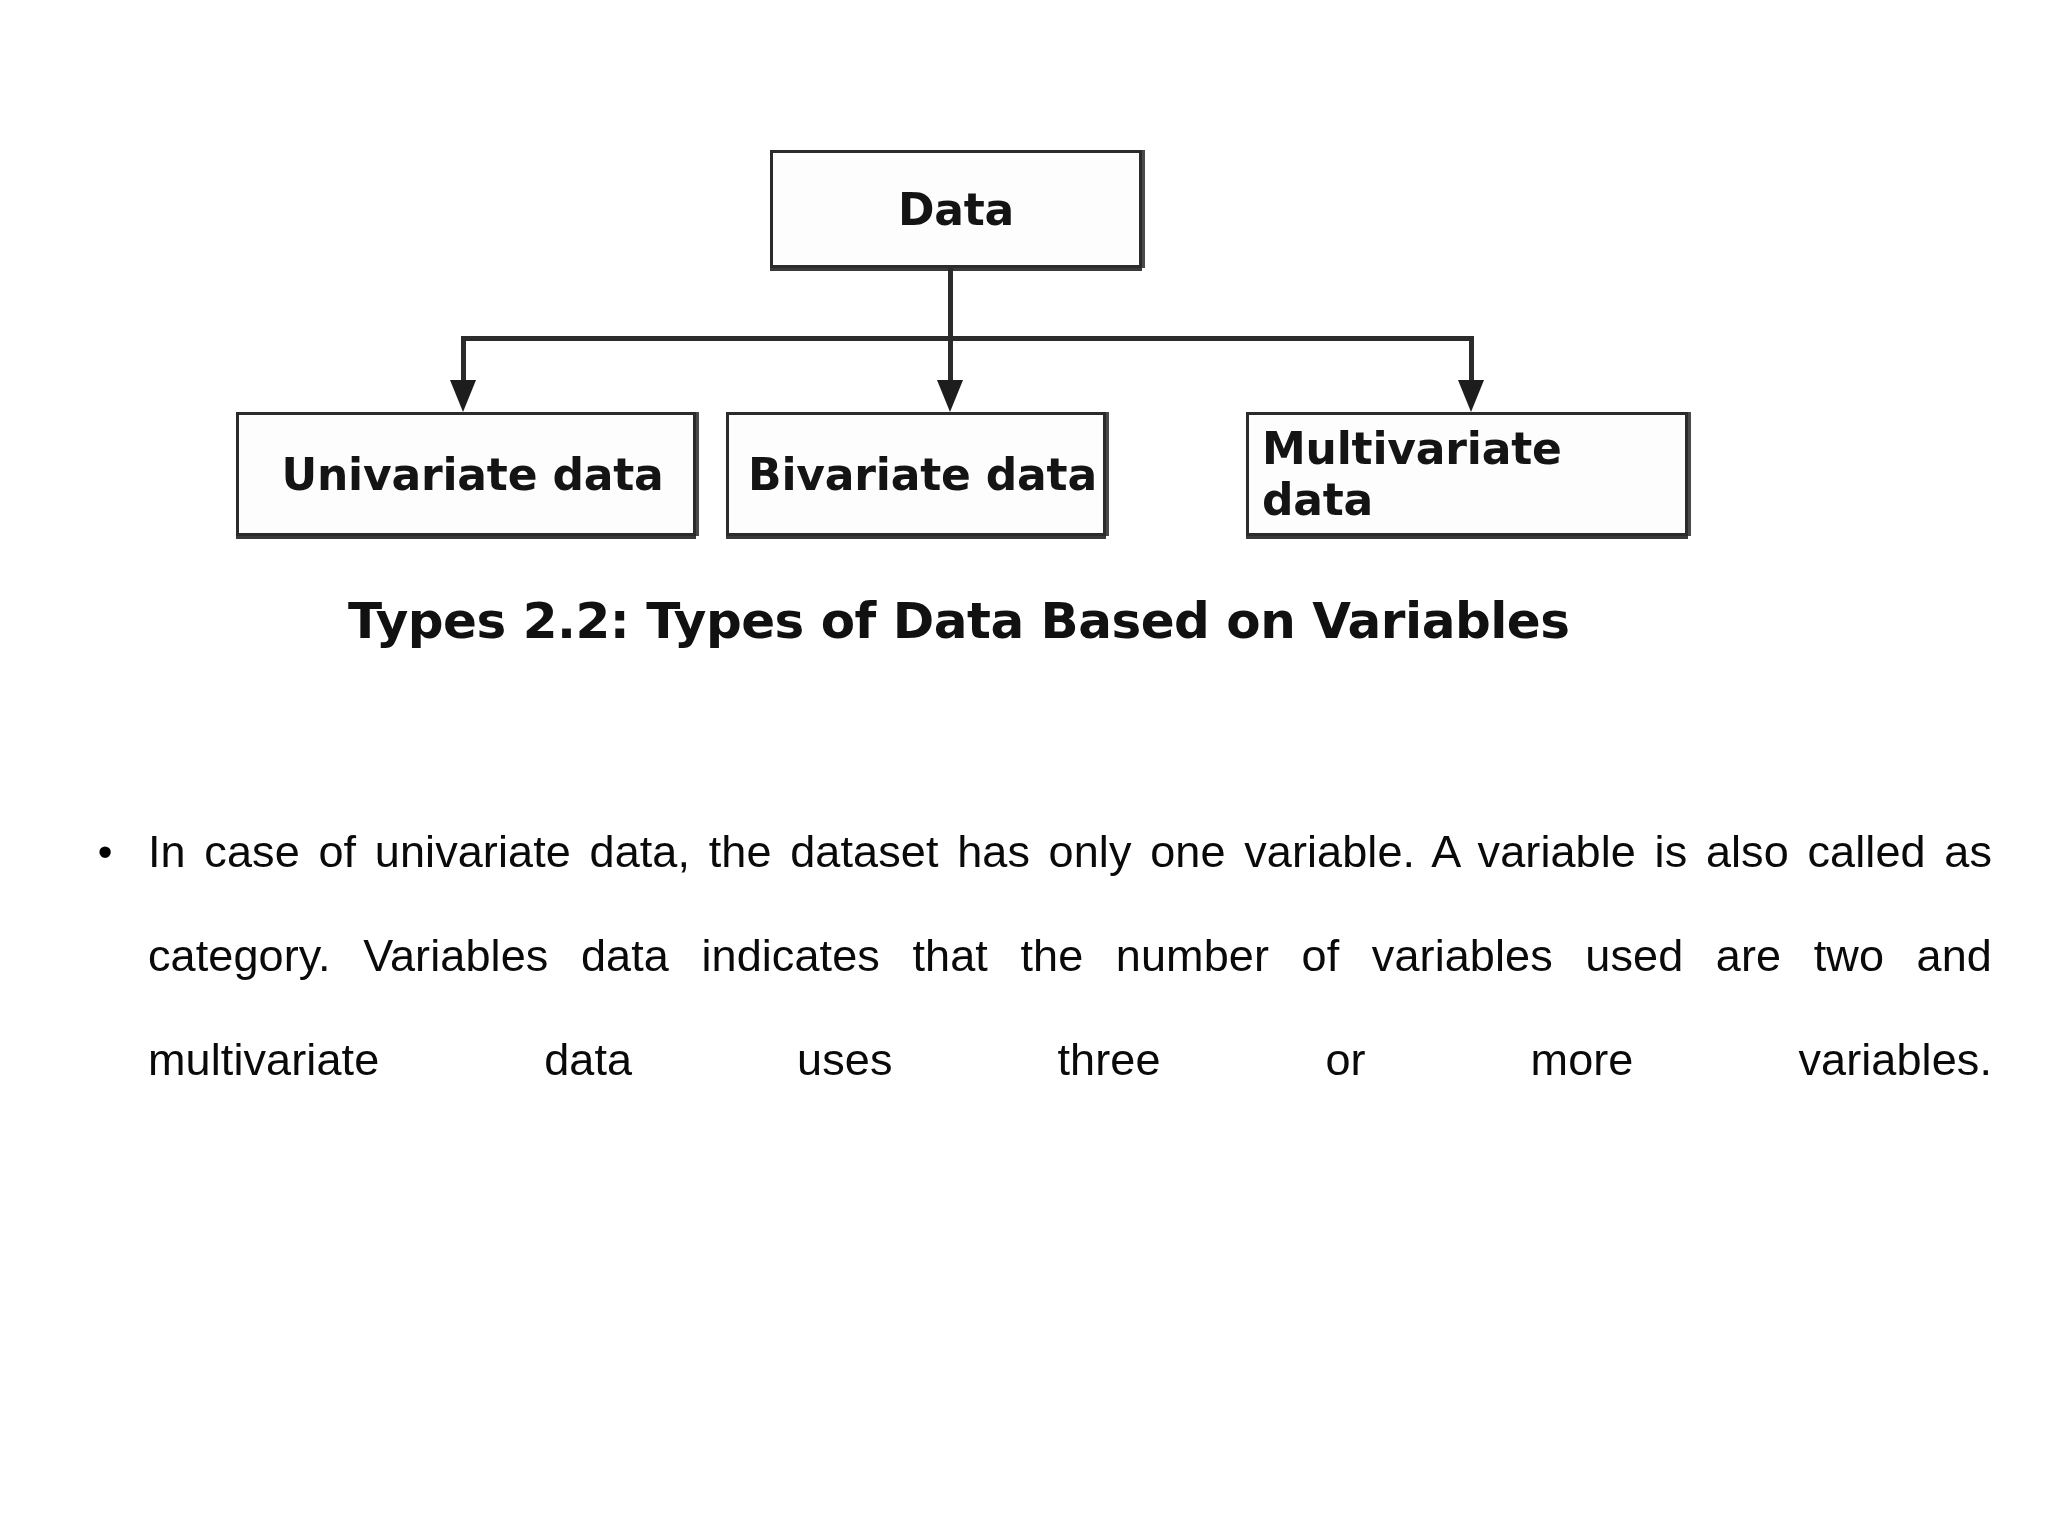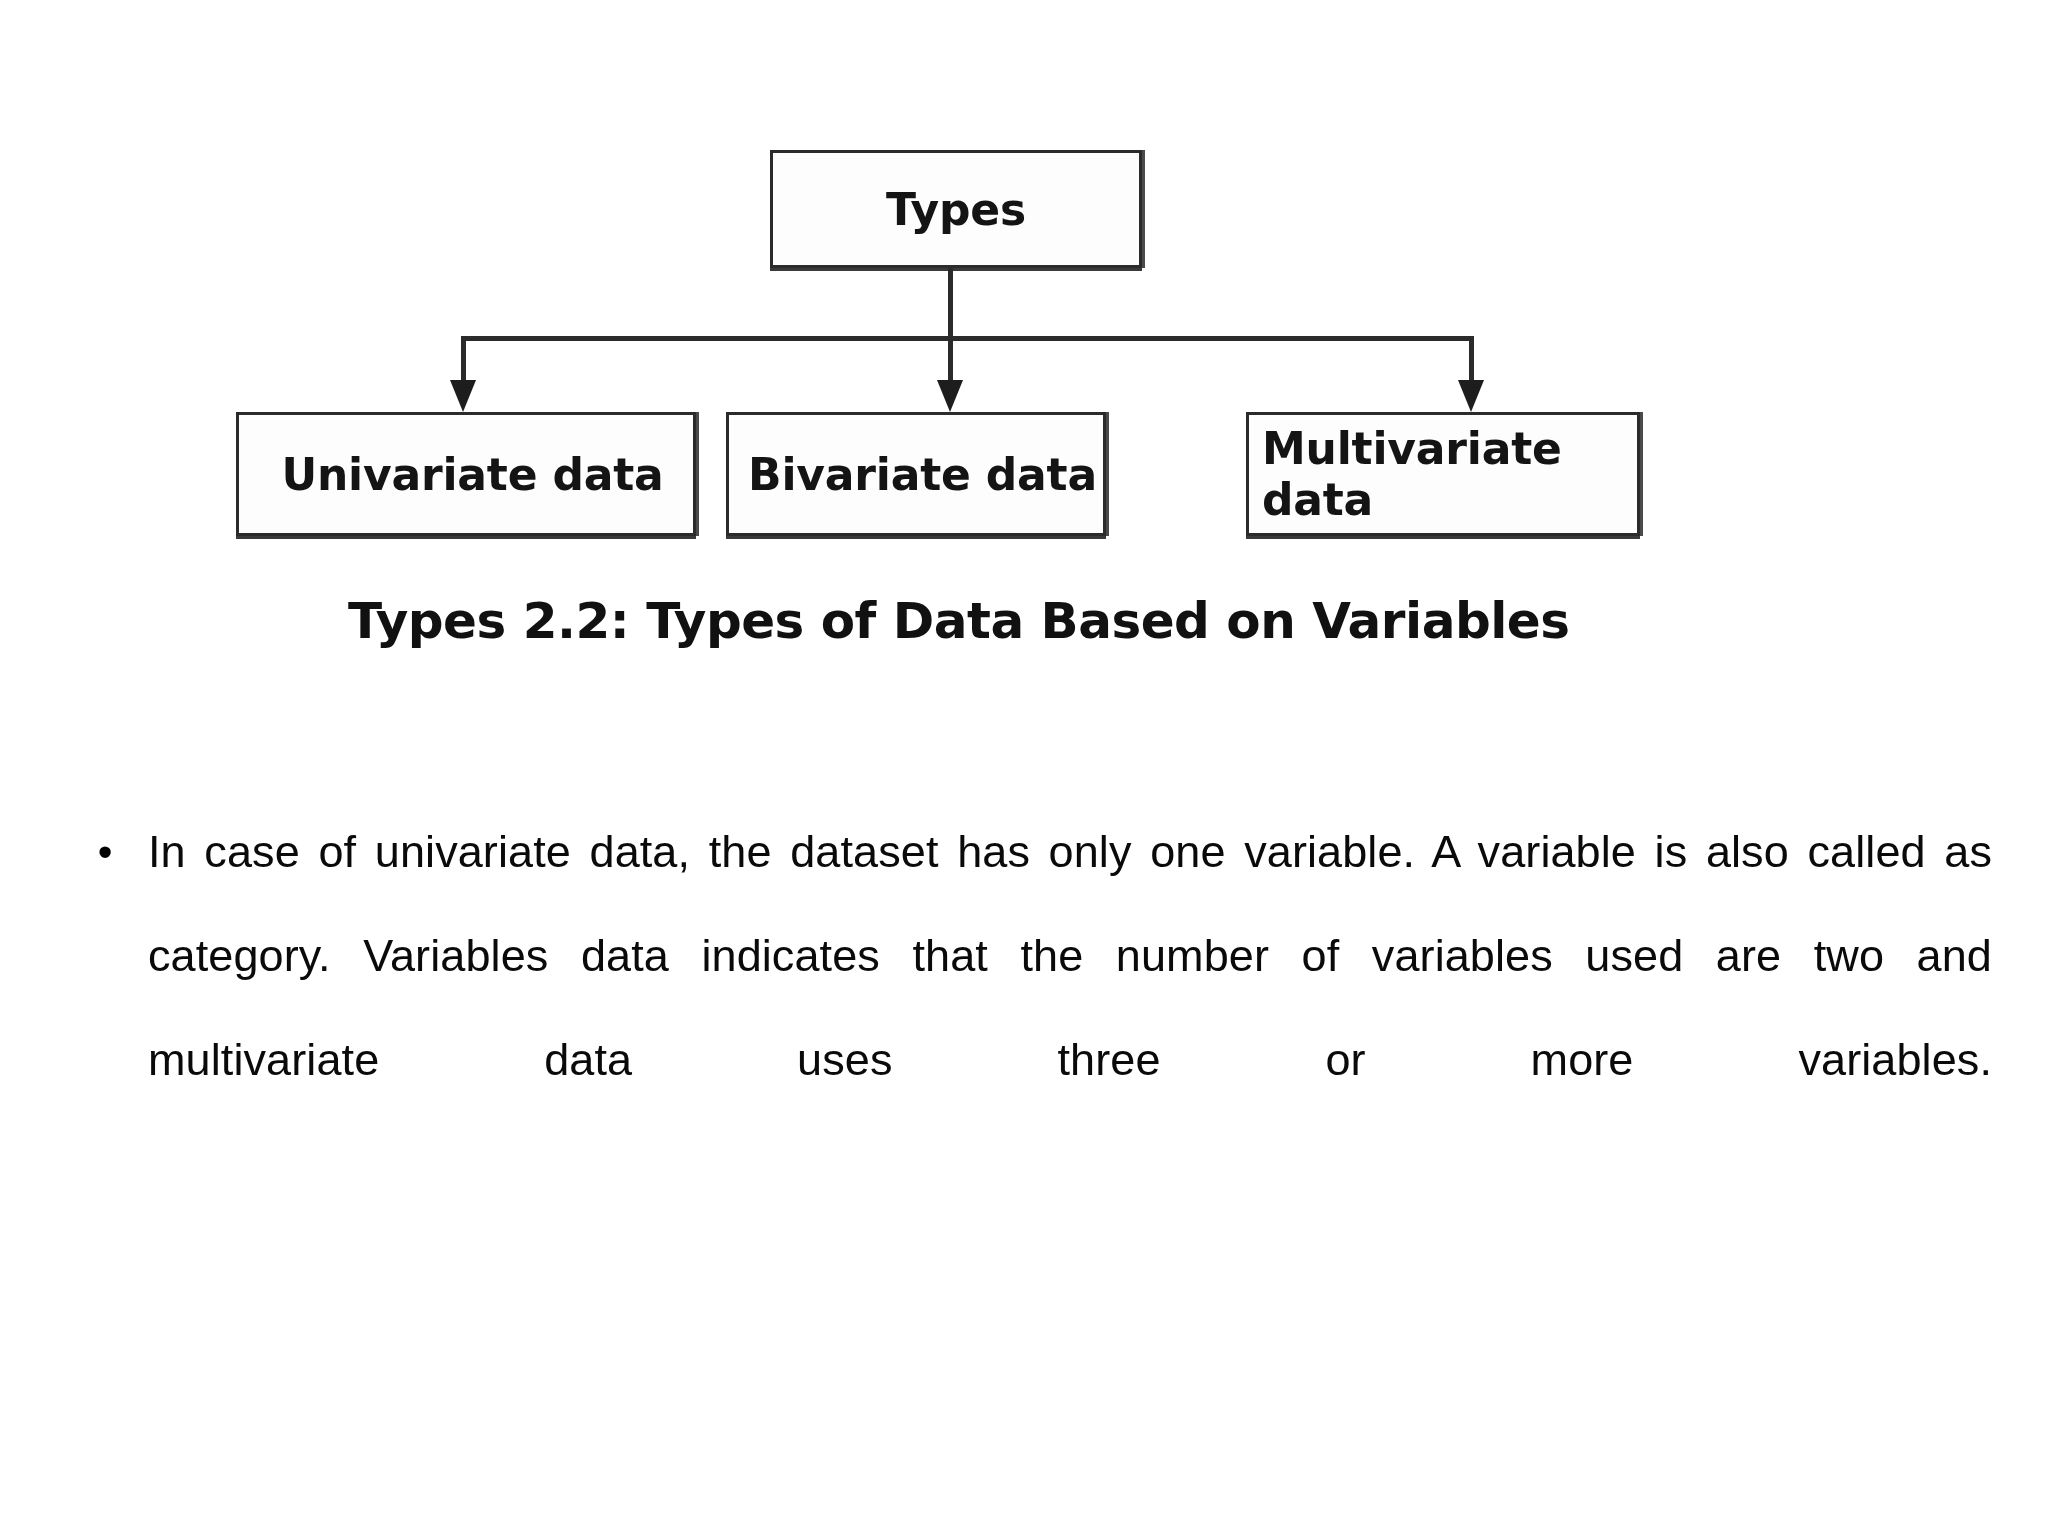--- a/index.html
+++ b/index.html
@@ -63,21 +63,21 @@
     font-size: 44px;
   }
   .node-leaf {
     top: 412px;
     height: 124px;
     font-size: 44px;
     padding-left: 13px;
   }
   .node-uni   { left: 236px;  width: 460px; }
   .node-bi    { left: 726px;  width: 380px; }
-  .node-multi { left: 1246px; width: 394px; justify-content: flex-end; }
+  .node-multi { left: 1246px; width: 442px; justify-content: flex-end; }
 
   
   .conn {
     position: absolute;
     background: #2b2b2b;
   }
   .conn-v-root   { left: 948px;  top: 268px;  width: 5px;  height: 72px; }
   .conn-h-bus    { left: 462px;  top: 336px;  width: 1012px; height: 5px; }
   .conn-v-left   { left: 461px;  top: 336px;  width: 5px;  height: 46px; }
   .conn-v-mid    { left: 948px;  top: 336px;  width: 5px;  height: 46px; }
@@ -156,21 +156,21 @@
 </head>
 <body>
 
 <div class="slide">
 
   <div class="figure-area">
 
     <div class="diagram">
 
       <div class="node node-root">
-        <span>Types</span>
+        <span>Data</span>
       </div>
 
       <div class="conn conn-v-root"></div>
       <div class="conn conn-h-bus"></div>
       <div class="conn conn-v-left"></div>
       <div class="conn conn-v-mid"></div>
       <div class="conn conn-v-right"></div>
 
       <div class="arrowhead arrow-left"></div>
       <div class="arrowhead arrow-mid"></div>

